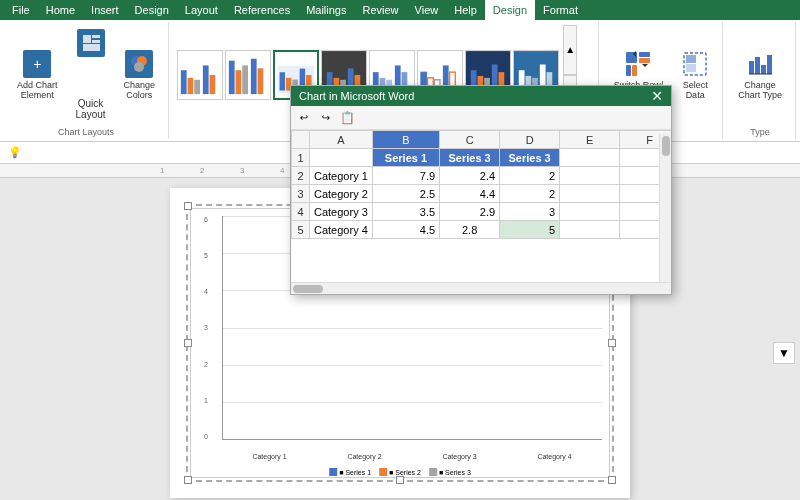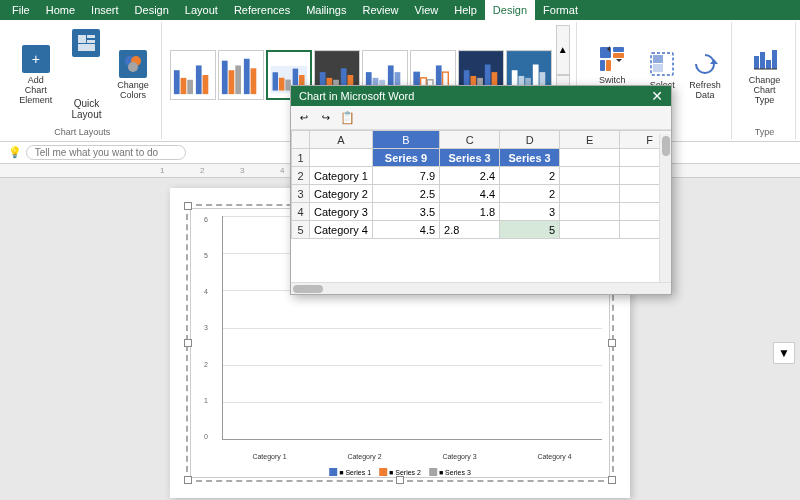--- a/index.html
+++ b/index.html
@@ -225,30 +225,20 @@
         <div class="ribbon-btn-large">
           <div style="width:28px;height:28px;display:flex;align-items:center;justify-content:center;">
             <svg width="26" height="26" viewBox="0 0 26 26">
                 <rect x="2" y="2" width="22" height="22" fill="none" stroke="#4472C4" stroke-width="1.5" rx="1" stroke-dasharray="3,2"></rect>
                 <rect x="4" y="4" width="10" height="8" fill="#4472C4" opacity="0.6"></rect>
                 <rect x="4" y="13" width="10" height="8" fill="#4472C4" opacity="0.3"></rect>
               </svg>
           </div>
           <span style="font-size:9px;text-align:center;">Select<br>Data</span>
         </div>
-        <div class="ribbon-btn-large">
-          <div style="width:28px;height:28px;display:flex;align-items:center;justify-content:center;">
-            <svg width="26" height="26" viewBox="0 0 26 26">
-                <path d="M13 4 A9 9 0 0 1 22 13" fill="none" stroke="#4472C4" stroke-width="2"></path>
-                <path d="M22 13 A9 9 0 0 1 4 13" fill="none" stroke="#4472C4" stroke-width="2"></path>
-                <polygon points="22,8 26,13 18,13" fill="#4472C4"></polygon>
-              </svg>
-          </div>
-          <span style="font-size:9px;text-align:center;">Refresh<br>Data</span>
-        </div>
       </div>
       <div class="ribbon-group-label">Data</div>
     </div>
 
     <div class="ribbon-group">
       <div class="ribbon-group-content">
         <div class="ribbon-btn-large">
           <div style="width:28px;height:28px;display:flex;align-items:center;justify-content:center;">
             <svg width="26" height="26" viewBox="0 0 26 26">
                 <rect x="2" y="10" width="5" height="13" fill="#4472C4"></rect>
@@ -260,21 +250,20 @@
           </div>
           <span style="font-size:9px;text-align:center;">Change<br>Chart Type</span>
         </div>
       </div>
       <div class="ribbon-group-label">Type</div>
     </div>
   </div>
 
   <div class="tell-me-bar">
     <span style="font-size:11px; color:#666; margin-right:4px;">💡</span>
-    <input class="tell-me-input" type="text" placeholder="Tell me what you want to do" style="">
   </div>
 </div>
 
 <div class="ruler">
   <span style="position:absolute;left:160px;top:2px;font-size:8px;color:#999;">1</span>
   <span style="position:absolute;left:200px;top:2px;font-size:8px;color:#999;">2</span>
   <span style="position:absolute;left:240px;top:2px;font-size:8px;color:#999;">3</span>
   <span style="position:absolute;left:280px;top:2px;font-size:8px;color:#999;">4</span>
   <span style="position:absolute;left:320px;top:2px;font-size:8px;color:#999;">5</span>
   <span style="position:absolute;left:360px;top:2px;font-size:8px;color:#999;">6</span>
@@ -401,21 +390,21 @@
           <th>F</th>
           <th>G</th>
 
         </tr>
       </thead>
       <tbody>
 
         <tr>
           <td class="row-header">1</td>
           <td></td>
-          <td class="header-row">Series 9</td>
+          <td class="header-row">Series 1</td>
           <td class="header-row">Series 3</td>
           <td class="header-row">Series 3</td>
           <td></td>
           <td></td>
           <td></td>
 
         </tr>
 
         <tr>
           <td class="row-header">2</td>
@@ -438,33 +427,33 @@
           <td></td>
           <td></td>
           <td></td>
 
         </tr>
 
         <tr>
           <td class="row-header">4</td>
           <td>Category 3</td>
           <td style="text-align:right;padding-left:47px;">3.5</td>
-          <td style="text-align:right;">1.8</td>
+          <td style="text-align:right;">2.9</td>
           <td style="text-align:right;">3</td>
           <td></td>
           <td></td>
           <td></td>
 
         </tr>
 
         <tr>
           <td class="row-header">5</td>
           <td>Category 4</td>
           <td style="text-align:right;">4.5</td>
-          <td style="text-align:left;margin-left:36px;">2.8</td>
+          <td style="text-align:center;margin-left:36px;">2.8</td>
           <td style="text-align:right; background:#d6e8d9;">5</td>
           <td></td>
           <td></td>
           <td></td>
 
         </tr>
       </tbody>
     </table>
   </div>
 

